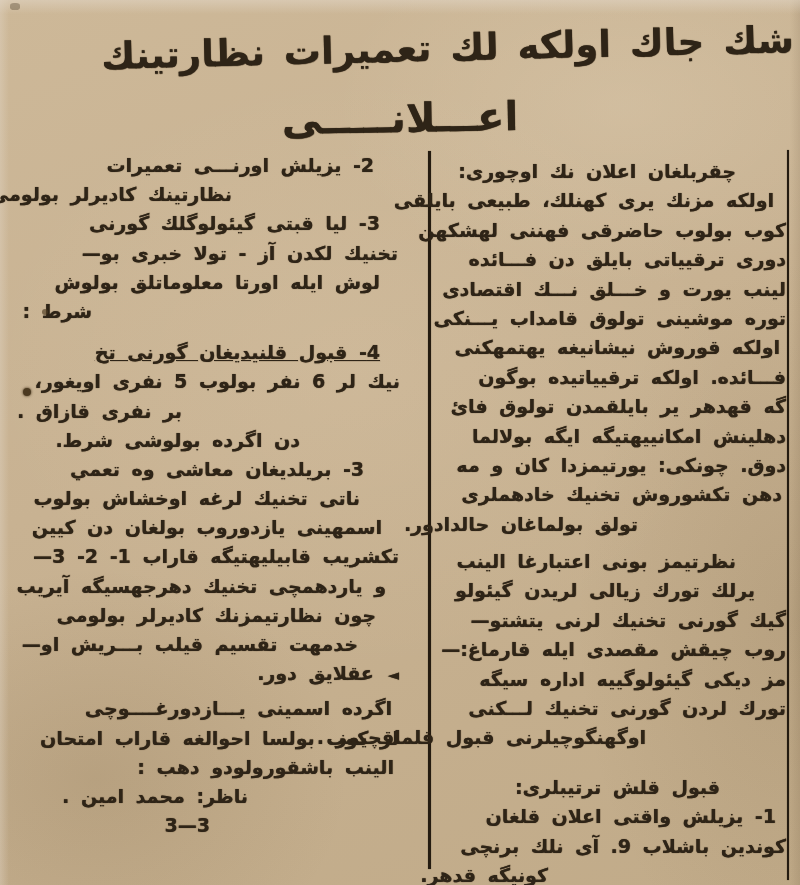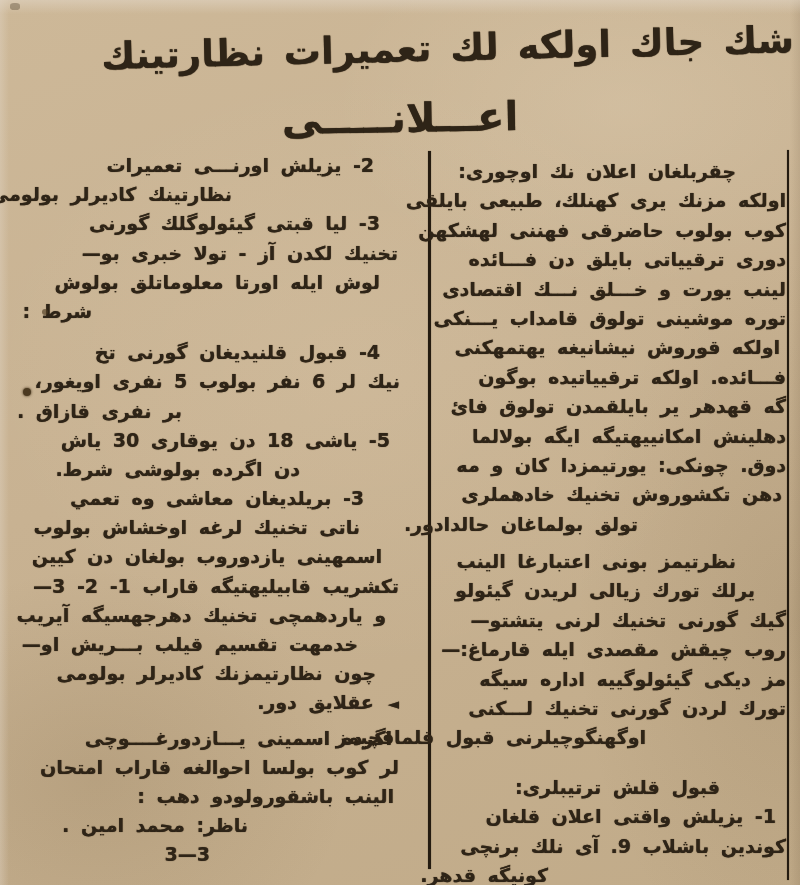--- a/index.html
+++ b/index.html
@@ -55,21 +55,21 @@
 <div class="page">
 
   <div class="hdr1 ink">شك جاك اولكه لك تعميرات نظارتينك</div>
   <div class="hdr2 ink">اعـــلانـــــى</div>
 
   <div class="vrule center"></div>
   <div class="vrule edge"></div>
 
   <div class="col col-right ink">
       <div class="ln" style="padding-right: 50px;">چقربلغان اعلان نك اوچورى:</div>
-      <div class="ln" style="padding-right: 0px;">اولكه مزنك يرى كهنلك، طبيعى بايلقى</div>
+      <div class="ln" style="padding-right: 12px;">اولكه مزنك يرى كهنلك، طبيعى بايلقى</div>
       <div class="ln" style="padding-right: 0px;">كوب بولوب حاضرقى فهننى لهشكهن</div>
       <div class="ln" style="padding-right: 0px;">دورى ترقيياتى بايلق دن فـــائده</div>
       <div class="ln" style="padding-right: 0px;">لينب يورت و خـــلق نـــك اقتصادى</div>
       <div class="ln" style="padding-right: 0px;">توره موشينى تولوق قامداب يـــنكى</div>
       <div class="ln" style="padding-right: 6px;">اولكه قوروش نيشانيغه يهتمهكنى</div>
       <div class="ln" style="padding-right: 0px;">فـــائده. اولكه ترقيياتيده بوگون</div>
       <div class="ln" style="padding-right: 0px;">گه قهدهر ير بايلقمدن تولوق فائ</div>
       <div class="ln" style="padding-right: 0px;">دهلينش امكانييهتيگه ايگه بولالما</div>
       <div class="ln" style="padding-right: 0px;">دوق. چونكى: يورتيمزدا كان و مه</div>
       <div class="ln" style="padding-right: 4px;">دهن تكشوروش تخنيك خادهملرى</div>
@@ -86,32 +86,31 @@
       <div class="ln" style="padding-right: 0px;">كوندين باشلاب 9. آى نلك برنچى</div>
       <div class="ln" style="padding-right: 238px;">كونيگه قدهر.</div>
     </div>
   <div class="col col-left ink">
       <div class="ln" style="padding-right: 30px;">2- يزيلش اورنـــى تعميرات</div>
       <div class="ln" style="padding-right: 172px;">نظارتينك كاديرلر بولومى.</div>
       <div class="ln" style="padding-right: 24px;">3- ليا قبتى گيئولوگلك گورنى</div>
       <div class="ln" style="padding-right: 6px;">تخنيك لكدن آز - تولا خبرى بو—</div>
       <div class="ln" style="padding-right: 24px;">لوش ايله اورتا معلوماتلق بولوش</div>
       <div class="ln" style="padding-right: 312px;">شرط :</div>
-      <div class="ln" style="padding-right: 24px; margin-top: 12px;">4- قبول قلنيديغان گورنى تخ</div>
+      <div class="ln" style="padding-right: 24px; margin-top: 12px; text-decoration: underline;">4- قبول قلنيديغان گورنى تخ</div>
       <div class="ln" style="padding-right: 4px;">نيك لر 6 نفر بولوب 5 نفرى اويغور،</div>
       <div class="ln" style="padding-right: 222px;">بر نفرى قازاق .</div>
-      <div class="ln" style="padding-right: 14px;">5- ياشى 18 دن يوقارى 30 ياش</div>
       <div class="ln" style="padding-right: 104px;">دن اگرده بولوشى شرط.</div>
       <div class="ln" style="padding-right: 40px;">3- بريلديغان معاشى وه تعمي</div>
       <div class="ln" style="padding-right: 44px;">ناتى تخنيك لرغه اوخشاش بولوب</div>
       <div class="ln" style="padding-right: 22px;">اسمهينى يازدوروب بولغان دن كيين</div>
       <div class="ln" style="padding-right: 5px;">تكشريب قابيليهتيگه قاراب 1-‏ 2-‏ 3—</div>
       <div class="ln" style="padding-right: 18px;">و ياردهمچى تخنيك دهرجهسيگه آيريب</div>
+      <div class="ln" style="padding-right: 28px;">چون نظارتيمزنك كاديرلر بولومى</div>
       <div class="ln" style="padding-right: 46px;">خدمهت تقسيم قيلب بـــريش او—</div>
-      <div class="ln" style="padding-right: 28px;">چون نظارتيمزنك كاديرلر بولومى</div>
       <div class="ln" style="padding-right: 5px;"><span class="pointer">◄</span> عقلايق دور.</div>
       <div class="ln" style="padding-right: 12px; margin-top: 6px;">اگرده اسمينى يـــازدورغــــوچى</div>
       <div class="ln" style="padding-right: 5px;">لر كوب بولسا احوالغه قاراب امتحان</div>
       <div class="ln" style="padding-right: 10px;">الينب باشقورولودو دهب :</div>
       <div class="ln" style="padding-right: 156px;">ناظر: محمد امين .</div>
       <div class="ln" style="padding-right: 194px;">3—3</div>
     </div>
 
   <div class="blemish b1"></div>
   <div class="blemish b2"></div>

